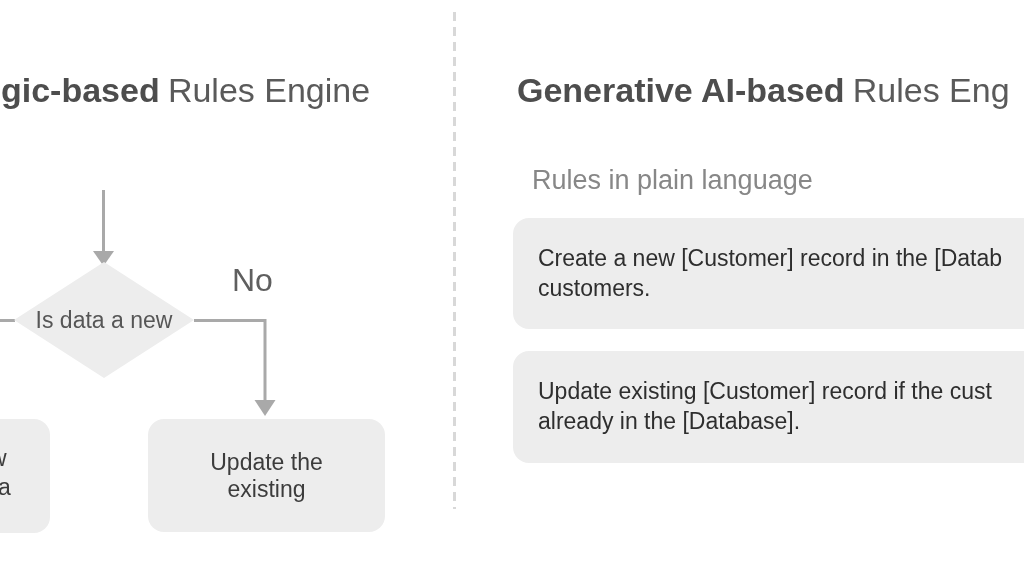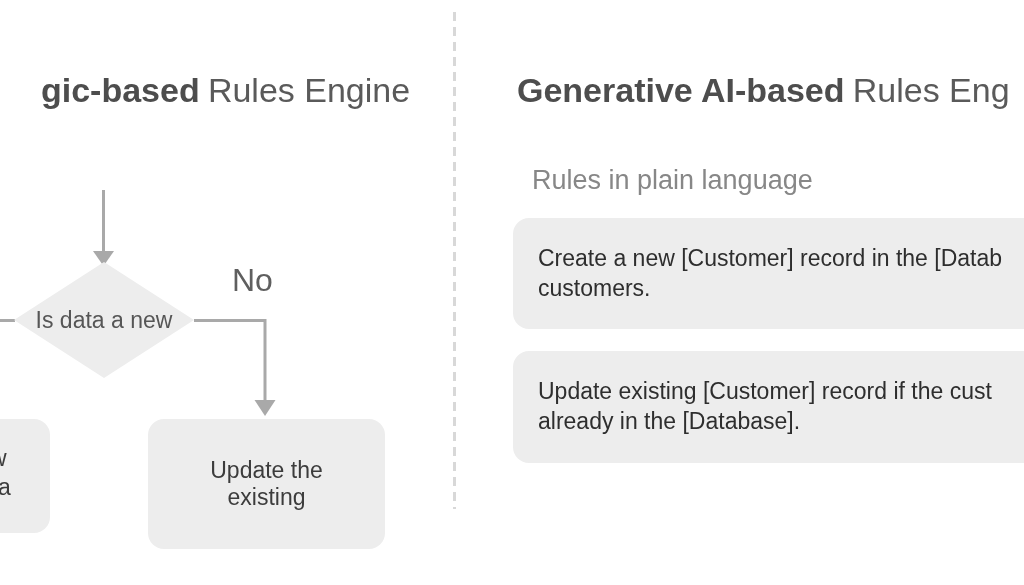--- a/index.html
+++ b/index.html
@@ -18,21 +18,21 @@
     font-size: 34px;
     line-height: 1.1;
     white-space: nowrap;
     color: #5a5a5a;
   }
   .panel-title .bold {
     font-weight: bold;
     color: #4d4d4d;
     margin-right: 0.24em;
   }
-  .left-title  { left: 1px; padding-left: 40px; }
+  .left-title  { left: 1px; }
   .right-title { left: 517px; }
   .subtitle {
     position: absolute;
     left: 532px;
     top: 166px;
     font-size: 27px;
     line-height: 1.1;
     color: #878787;
     white-space: nowrap;
   }
@@ -86,21 +86,21 @@
   }
   .flow-box {
     position: absolute;
     background: #ededed;
     border-radius: 16px;
   }
   .update-box {
     left: 148px;
     top: 419px;
     width: 237px;
-    height: 130px;
+    height: 113px;
     display: flex;
     flex-direction: column;
     align-items: center;
     justify-content: center;
     font-size: 23px;
     line-height: 27px;
     color: #3c3c3c;
     text-align: center;
   }
   .cutoff-box {

